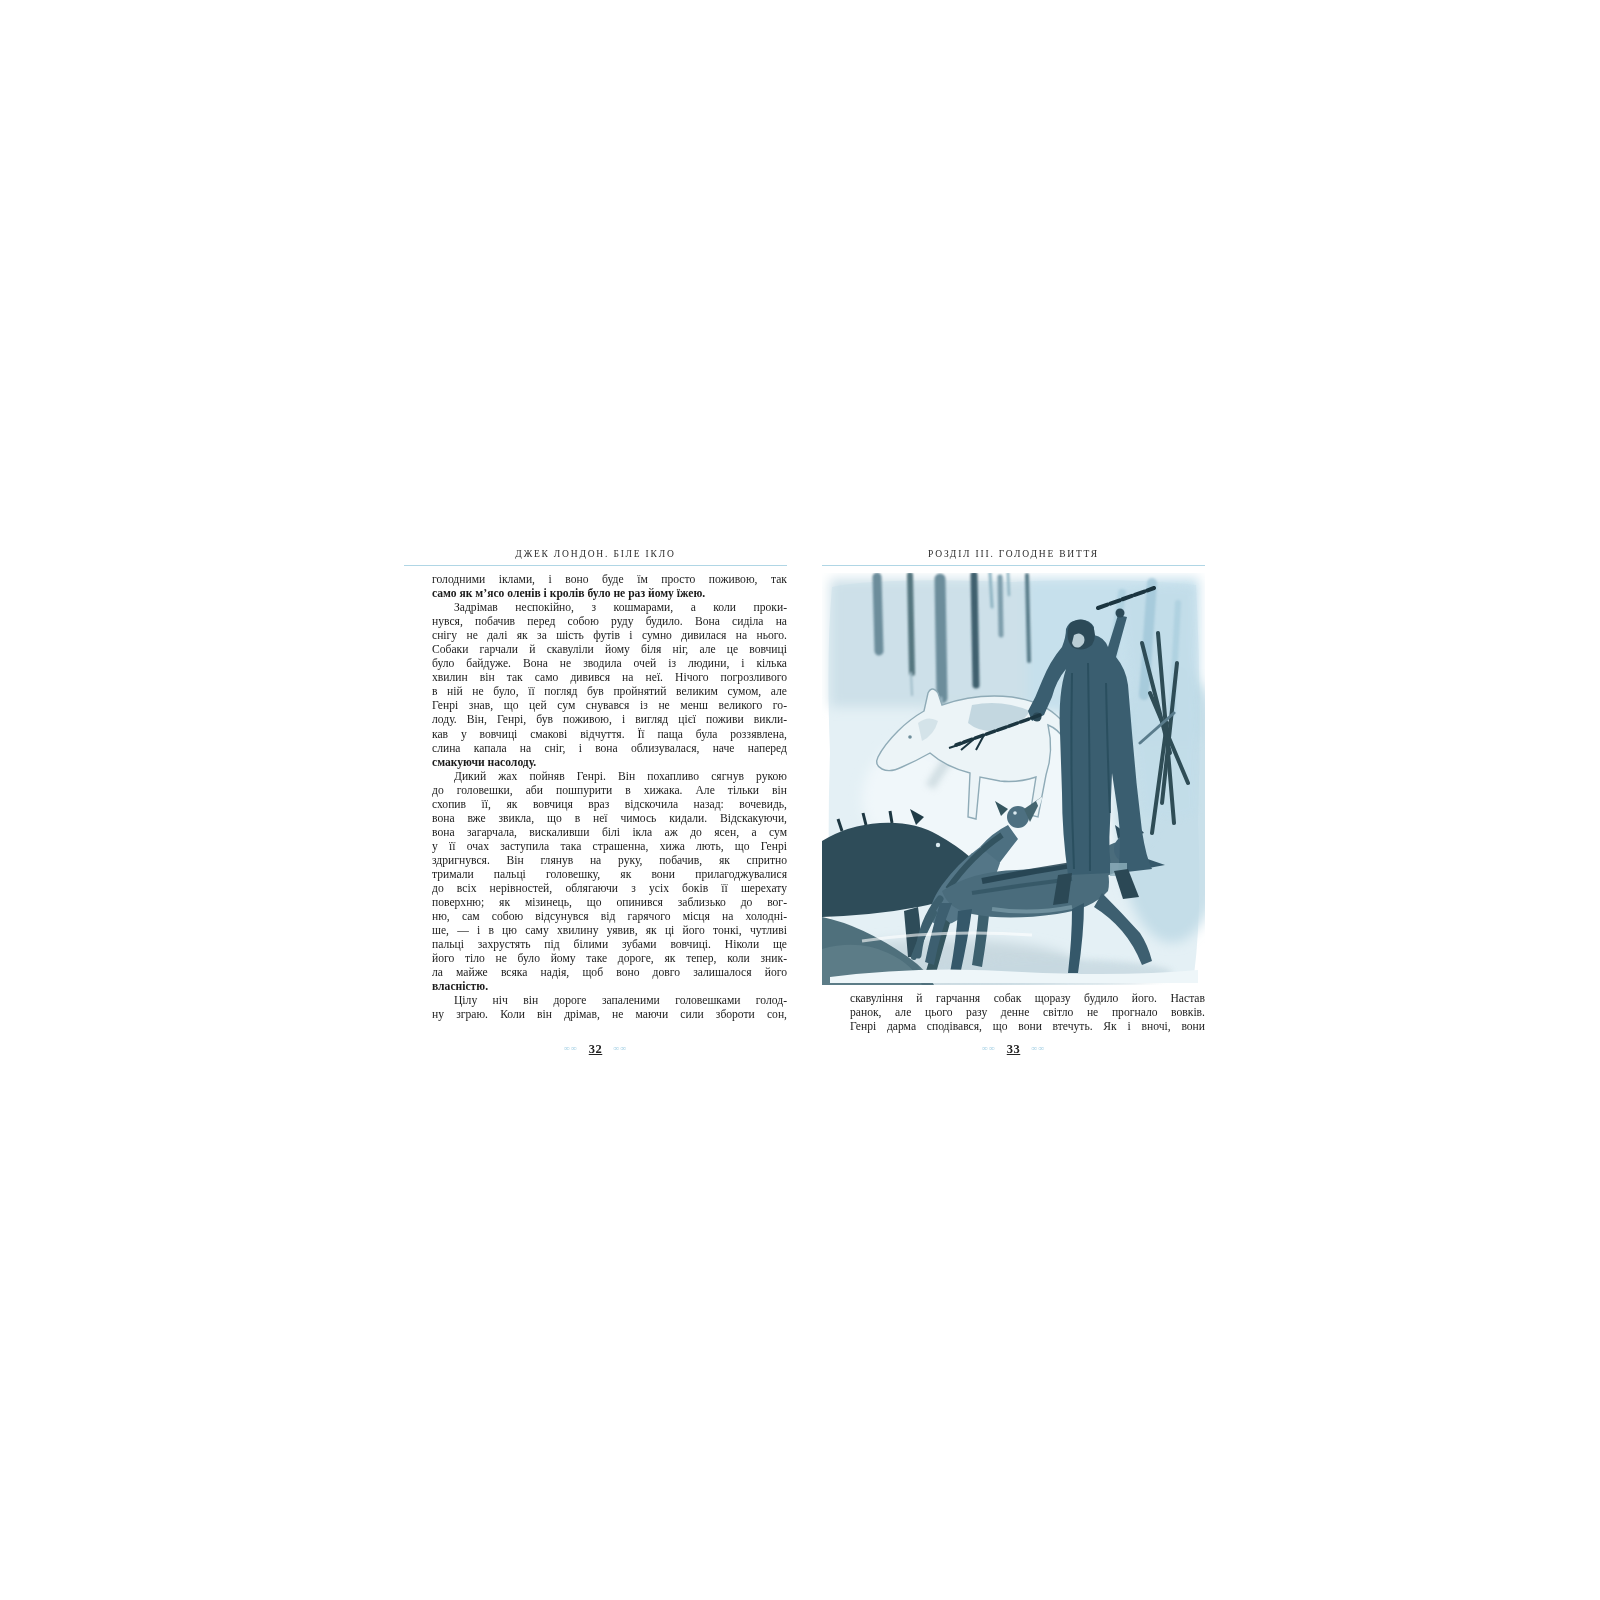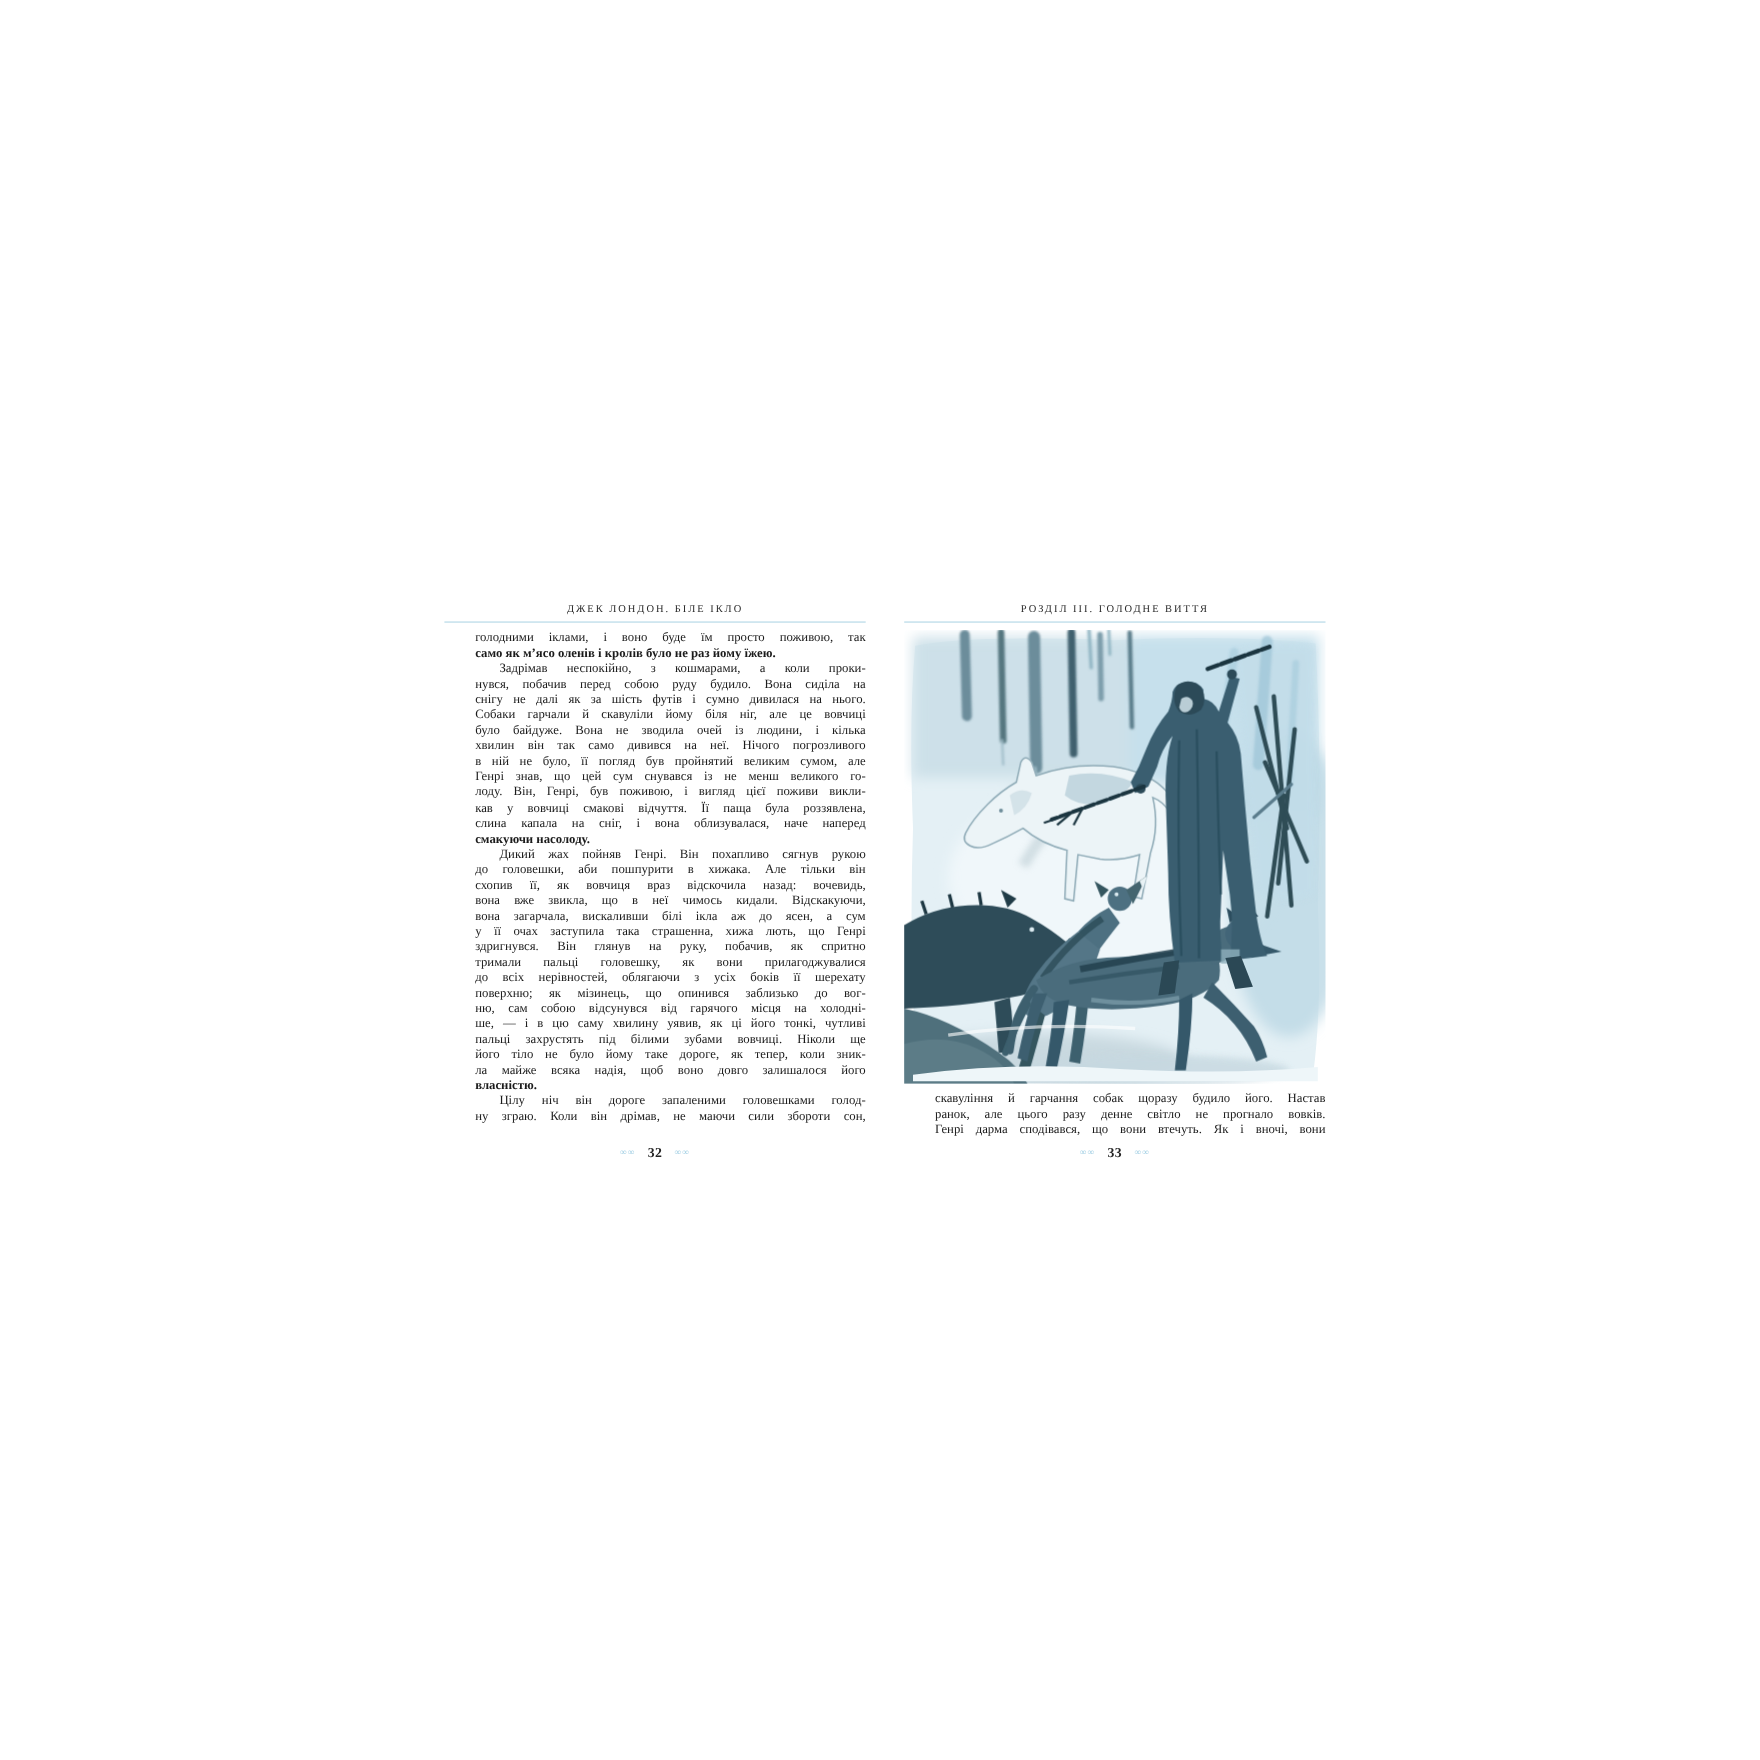--- a/index.html
+++ b/index.html
@@ -14,21 +14,21 @@
   .head-rule{border:none;border-top:1px solid #b0d6e5;margin:3px 0 0 0;}
 
   .text-block{margin-top:7px;font-size:11.6px;line-height:14.06px;color:#1b1b1b;margin-left:28px;}
   .line{height:14.06px;text-align:justify;text-align-last:justify;overflow:visible;white-space:normal;}
   .line.indent{padding-left:22px;}
   .line.end{text-align-last:left;font-weight:bold;}
 
   .illustration{margin-top:7px;line-height:0;}
 
   .footer{position:absolute;top:490px;left:0;right:0;text-align:center;white-space:nowrap;}
-  .pagenum{font-size:12.5px;font-weight:bold;color:#222222;letter-spacing:0.5px;vertical-align:middle;}
+  .pagenum{font-size:12.5px;font-weight:bold;color:#222222;letter-spacing:0.5px;vertical-align:middle;text-decoration:underline;}
   .orn{font-size:8.5px;color:#a6d1e5;letter-spacing:1px;margin:0 7px;vertical-align:middle;position:relative;top:-1px;}
 </style>
 </head>
 <body>
 
 <div class="spread">
 
   <div class="page" id="left-page">
     <div class="running-head">ДЖЕК ЛОНДОН. БІЛЕ ІКЛО</div>
     <hr class="head-rule">

